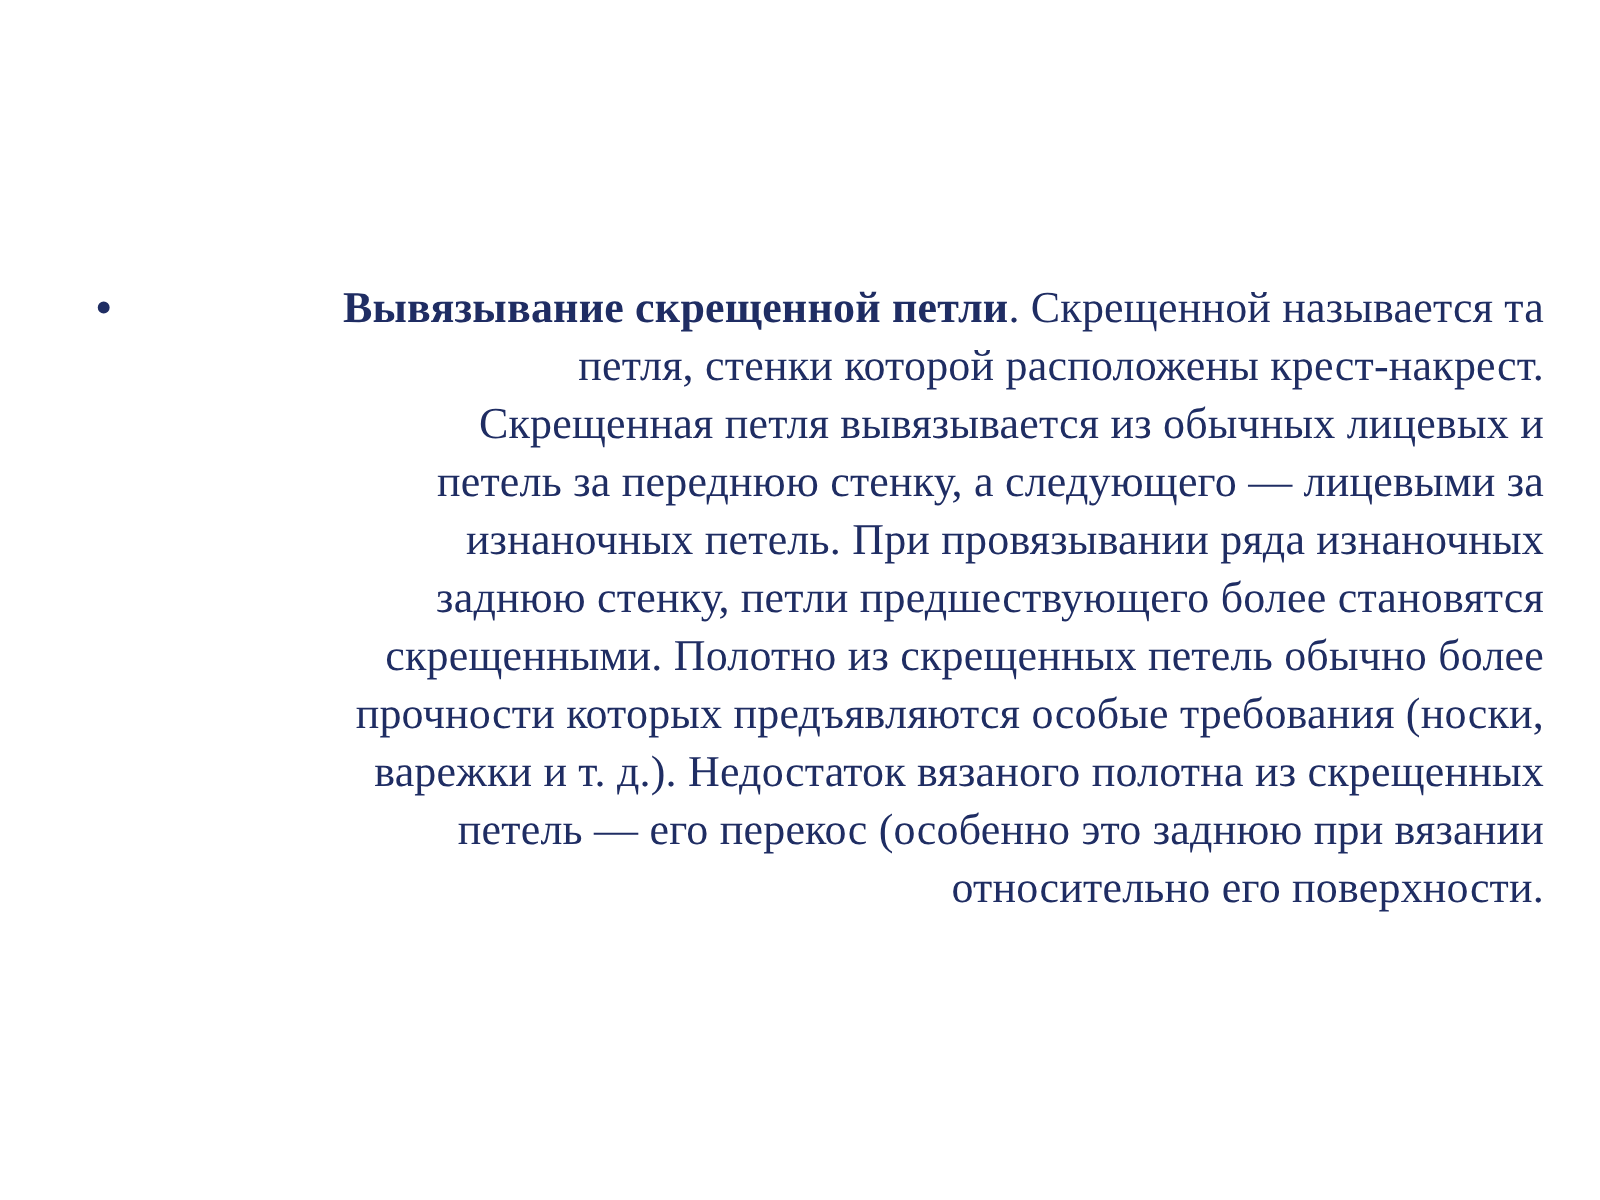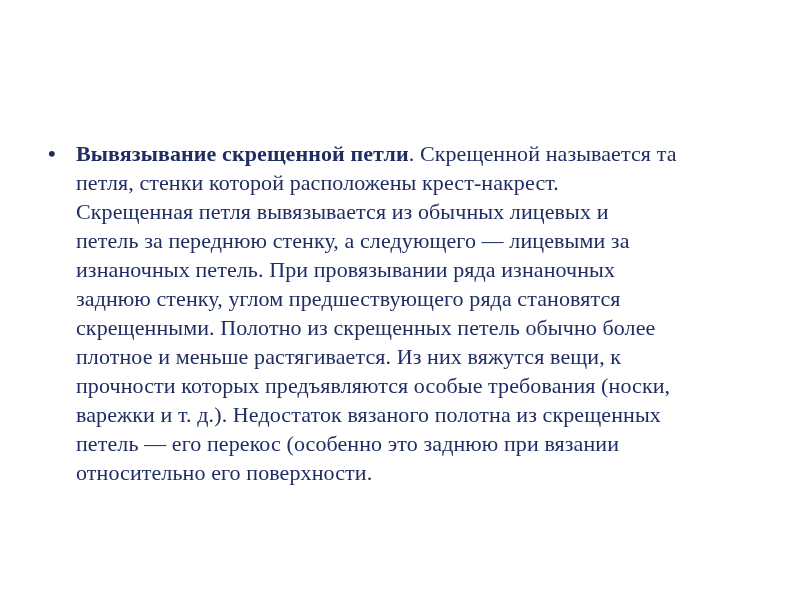--- a/index.html
+++ b/index.html
@@ -33,43 +33,43 @@
     font-weight: bold;
   }
   .paragraph {
     flex: 1 1 auto;
     font-size: 22px;
     line-height: 29px;
     letter-spacing: 0.1px;
   }
   .text-line {
     white-space: nowrap;
+    text-align: right;
   }
   .lead-bold {
     font-weight: bold;
   }
 </style>
 </head>
 <body style="background: rgb(255, 255, 255); color: rgb(31, 45, 99);">
 
 <div class="slide">
   <div class="bullet-item">
     <span class="bullet-marker">•</span>
     <div class="paragraph">
       <div class="text-line">
         <span class="lead-bold">Вывязывание скрещенной петли</span><span>. Скрещенной называется та</span>
       </div>
       <div>
           <div class="text-line">петля, стенки которой расположены крест-накрест.</div>
           <div class="text-line">Скрещенная петля вывязывается из обычных лицевых и</div>
           <div class="text-line">петель за переднюю стенку, а следующего — лицевыми за</div>
           <div class="text-line">изнаночных петель. При провязывании ряда изнаночных</div>
-          <div class="text-line">заднюю стенку, углом предшествующего ряда становятся</div>
+          <div class="text-line">заднюю стенку, петли предшествующего более становятся</div>
           <div class="text-line">скрещенными. Полотно из скрещенных петель обычно более</div>
-          <div class="text-line">плотное и меньше растягивается. Из них вяжутся вещи, к</div>
           <div class="text-line">прочности которых предъявляются особые требования (носки,</div>
           <div class="text-line">варежки и т. д.). Недостаток вязаного полотна из скрещенных</div>
           <div class="text-line">петель — его перекос (особенно это заднюю при вязании</div>
           <div class="text-line">относительно его поверхности.</div>
         </div>
     </div>
   </div>
 </div>
 
 </body></html>

